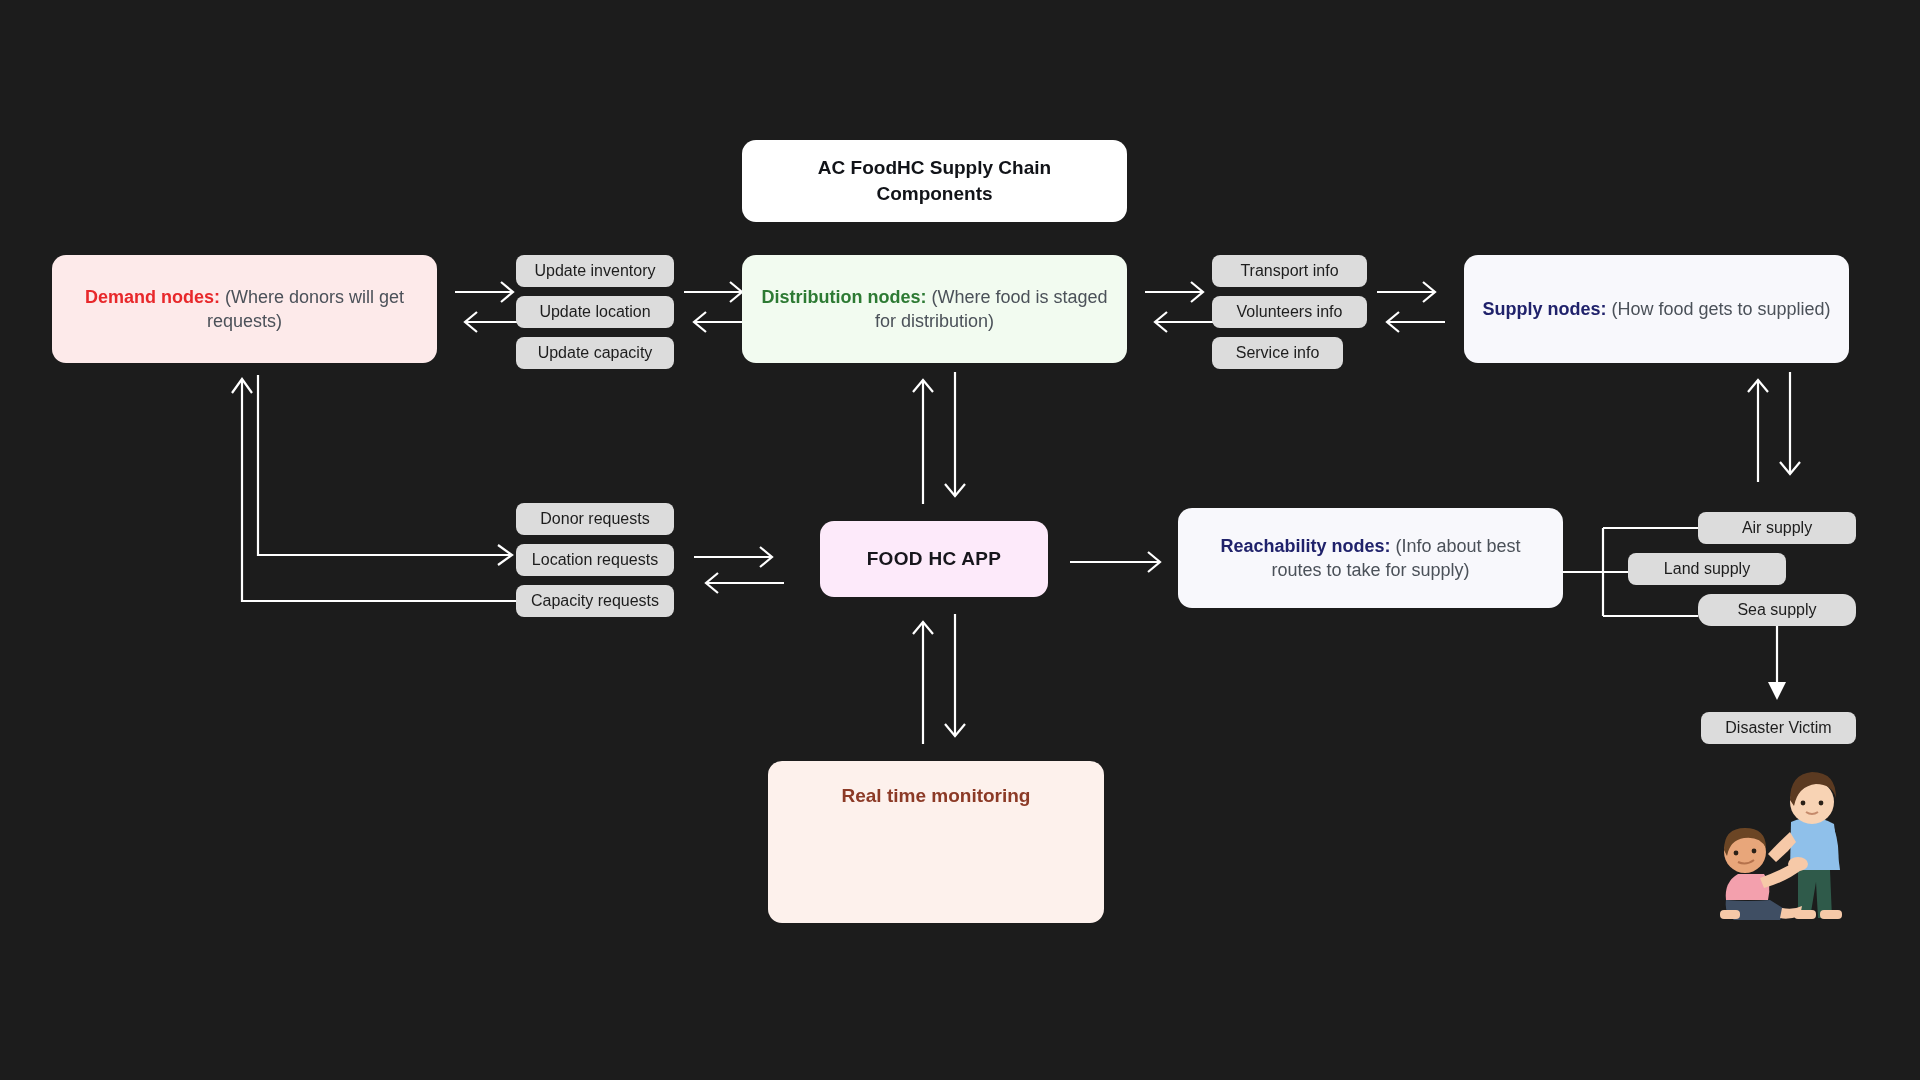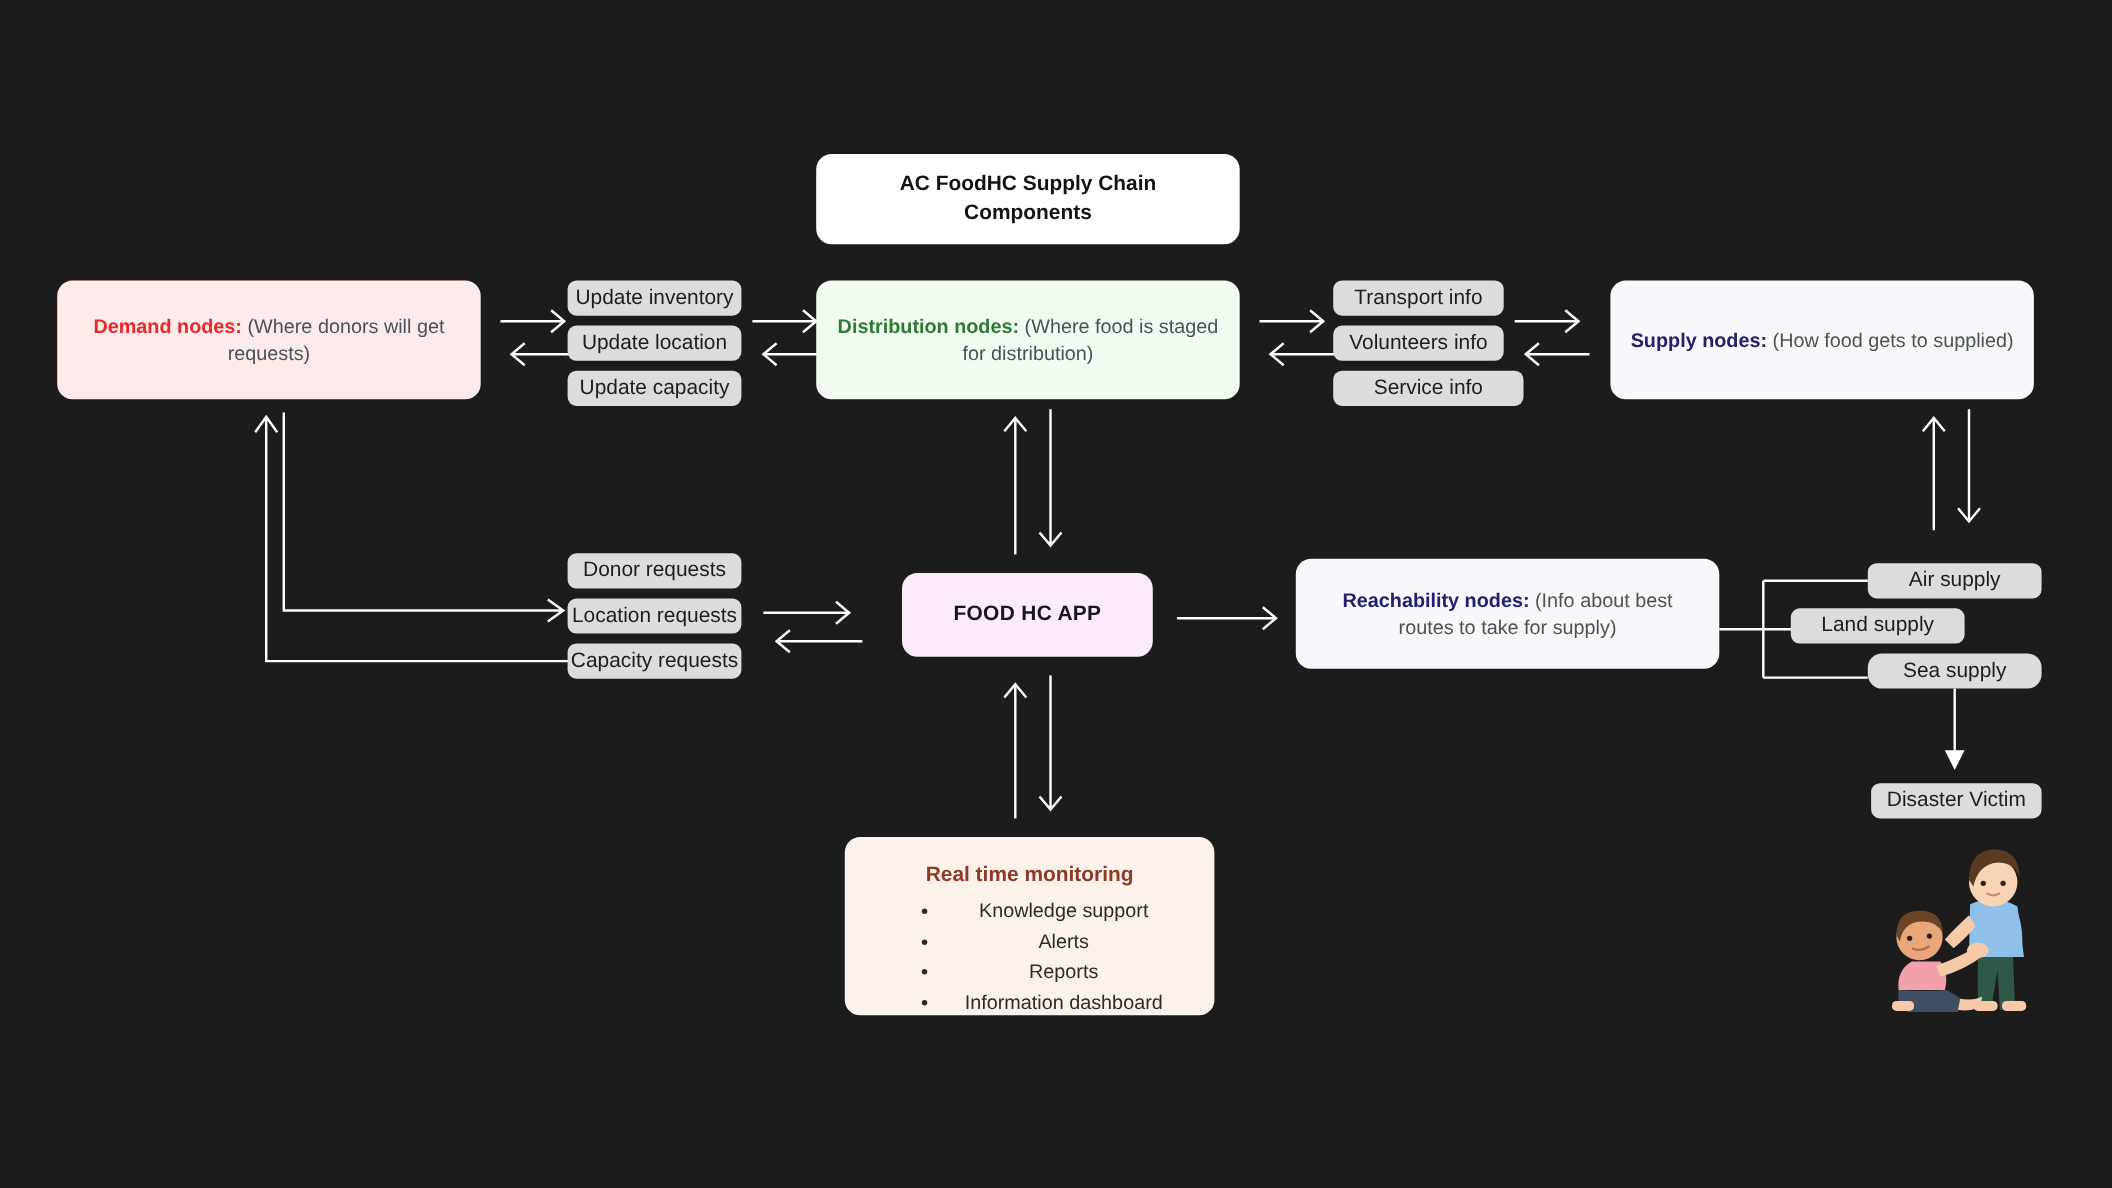--- a/index.html
+++ b/index.html
@@ -75,21 +75,21 @@
     background: #2b2b2b;
   }
 
   
   .chip {
     position: absolute;
     height: 32px;
     background: #dcdcdc;
     color: #1d1d1d;
     border-radius: 8px;
-    font-size: 19px;
+    font-size: 16px;
     display: flex;
     align-items: center;
     justify-content: center;
     padding: 0 14px;
     white-space: nowrap;
   }
 
   
   .conn { position: absolute; overflow: visible; }
   .conn path, .conn line, .conn polyline {
@@ -142,21 +142,21 @@
 
   <svg class="conn" style="left:1145px; top:278px; width:68px; height:58px;">
     <line x1="0" y1="14" x2="58" y2="14"></line>
     <polyline points="46,4 58,14 46,24"></polyline>
     <line x1="68" y1="44" x2="10" y2="44"></line>
     <polyline points="22,34 10,44 22,54"></polyline>
   </svg>
 
   <div class="chip" style="left:1212px; top:255px; width:155px;text-align:center;">Transport info</div>
   <div class="chip" style="left:1212px; top:296px; width:155px;">Volunteers info</div>
-  <div class="chip" style="left:1212px; top:337px; width:173px;">Service info</div>
+  <div class="chip" style="left:1212px; top:337px; width:131px;">Service info</div>
 
   <svg class="conn" style="left:1377px; top:278px; width:68px; height:58px;">
     <line x1="0" y1="14" x2="58" y2="14"></line>
     <polyline points="46,4 58,14 46,24"></polyline>
     <line x1="68" y1="44" x2="10" y2="44"></line>
     <polyline points="22,34 10,44 22,54"></polyline>
   </svg>
 
   <div class="card supply-card" style="left:1464px; top:255px; width:385px; height:108px;">
     <div>
@@ -234,26 +234,20 @@
 
   <svg class="conn" style="left:915px; top:614px; width:50px; height:130px;">
     <line x1="8" y1="130" x2="8" y2="8"></line>
     <polyline points="-2,20 8,8 18,20"></polyline>
     <line x1="40" y1="0" x2="40" y2="122"></line>
     <polyline points="30,110 40,122 50,110"></polyline>
   </svg>
 
   <div class="card mon-card" style="left:768px; top:761px; width:336px; height:162px;">
     <div class="mon-title">Real time monitoring</div>
-    <ul class="mon-list">
-      <li>Knowledge support</li>
-      <li>Alerts</li>
-      <li>Reports</li>
-      <li>Information dashboard</li>
-    </ul>
   </div>
 
   <svg class="illus" style="left:1690px; top:750px; width:180px; height:180px;" viewBox="0 0 180 180">
 
     <path d="M108 168 L108 120 L140 120 L142 168 L128 168 L126 132 L120 168 Z" fill="#2f5a4a"></path>
     <rect x="104" y="160" width="22" height="9" rx="4" fill="#f6c9a8"></rect>
     <rect x="130" y="160" width="22" height="9" rx="4" fill="#f6c9a8"></rect>
     <path d="M101 72 Q124 62 144 74 L150 120 L100 120 Z" fill="#8fc0ea"></path>
     <path d="M100 82 Q86 95 78 104 L86 112 Q98 102 106 92 Z" fill="#f6c9a8"></path>
     <path d="M144 78 Q150 96 148 114 L138 114 Q140 96 136 80 Z" fill="#8fc0ea"></path>

